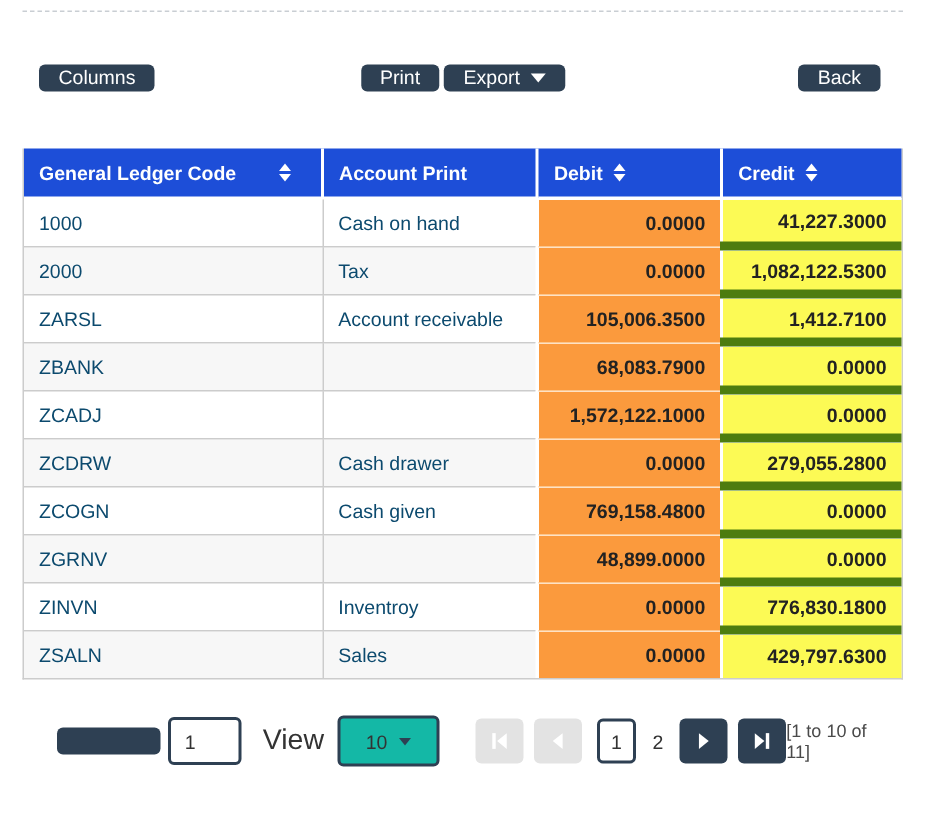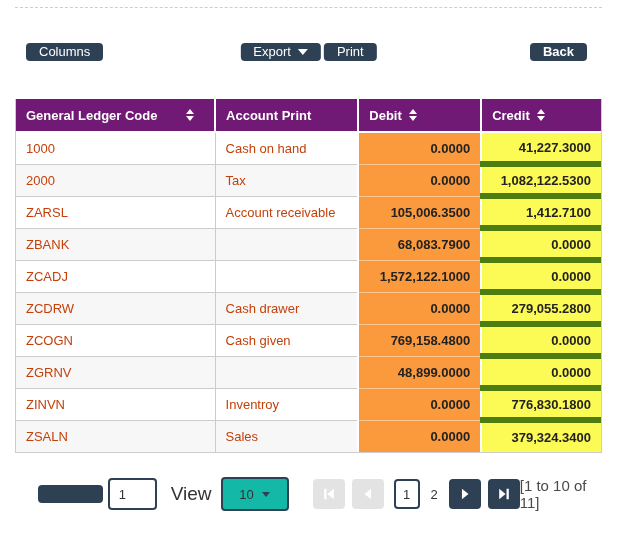--- a/index.html
+++ b/index.html
@@ -10,33 +10,33 @@
   .page-title{font-size:15px;font-weight:bold;color:#2c3e50;letter-spacing:.2px;}
   .page-date{font-size:11px;color:#3b4a5a;margin-top:3px;}
   .dashed-rule{border:none;border-top:1px dashed #c9ced3;margin:7px 0 0 0;}
 
   
   .toolbar{display:flex;align-items:center;margin-top:28px;position:relative;height:31px;}
   .btn{background:#2e4053;color:#fff;border:none;border-radius:4px;font-family:"Liberation Sans",sans-serif;
        font-size:13px;padding:0 13px;height:18px;line-height:31px;cursor:pointer;display:inline-flex;align-items:center;gap:7px;}
   .btn-columns{margin-left:11px;}
   .toolbar-center{position:absolute;left:50%;transform:translateX(-50%);display:flex;gap:3px;}
-  .btn-back{margin-left:auto;margin-right:15px;font-weight:bold;}
+  .btn-back{margin-left:auto;margin-right:15px;}
   .caret-down{width:0;height:0;border-left:5px solid transparent;border-right:5px solid transparent;border-top:6px solid #fff;display:inline-block;}
 
   
   .grid-wrap{margin-top:32px;border-left:1px solid #ccc;border-right:1px solid #ccc;border-bottom:1px solid #ccc;}
   table.grid{width:100%;border-collapse:collapse;table-layout:fixed;font-size:13px;}
-  .grid th{background:#701a75;color:#fff;font-weight:bold;height:33px;padding:0 10px;box-sizing:border-box;
+  .grid th{background:#1d4ed8;color:#fff;font-weight:bold;height:33px;padding:0 10px;box-sizing:border-box;
            border-right:2px solid #fff;border-bottom:2px solid #fff;cursor:pointer;margin-left:40px;}
   .grid th:last-child{border-right:none;}
   .grid th .th-inner{display:flex;align-items:center;}
   .grid th.num .th-inner{justify-content:flex-start;}
   .grid th.col-glc .th-inner{justify-content:space-between;padding-right:10px;}
-  .grid td{height:32px;padding:0 10px;box-sizing:border-box;color:#c2410c;background:#fff;
+  .grid td{height:32px;padding:0 10px;box-sizing:border-box;color:#0c4a6e;background:#fff;
            border-bottom:1px solid #ccc;white-space:nowrap;overflow:hidden;}
   .grid tr:nth-child(even) td.plain{background:#f7f7f7;}
   .grid td.col-glc{border-right:1px solid #ccc;width:196px;}
   .grid th.col-glc{width:196px;}
   .grid td.col-account{width:141px;}
   .grid th.col-account{width:141px;}
   .grid td.col-debit{background:#fb9a3d;text-align:right;font-weight:bold;color:#222;
            border-left:2px solid #fff;border-right:2px solid #fff;border-bottom:1px solid #fdc68c;width:121px;}
   .grid th.col-debit{width:121px;}
   .grid td.col-credit{background:#fcfa55;text-align:right;font-weight:bold;color:#222;border-bottom:6px solid #4d7c0f;width:118px;}
@@ -59,40 +59,40 @@
   .chevron-down{width:0;height:0;border-left:4px solid transparent;border-right:4px solid transparent;border-top:5px solid #2e4053;}
 
   .pager{display:flex;align-items:center;margin-left:24px;gap:7px;}
   .pg-btn{width:32px;height:30px;border:none;border-radius:4px;display:inline-flex;align-items:center;justify-content:center;cursor:pointer;}
   .pg-btn.enabled{background:#2e4053;}
   .pg-btn.disabled{background:#e3e3e3;cursor:default;}
   .pg-btn svg{display:block;}
   .page-current{min-width:22px;height:26px;border:2px solid #2e4053;border-radius:4px;background:#fff;color:#333;
                 display:inline-flex;align-items:center;justify-content:center;font-size:13px;margin-left:3px;}
   .page-link{font-size:13px;color:#333;padding:0 4px;cursor:pointer;}
-  .range-text{margin-left:auto;margin-right:8px;font-size:15px;color:#4a4a4a;}
+  .range-text{margin-left:auto;margin-right:8px;font-size:12px;color:#4a4a4a;}
 </style>
 </head>
 <body>
 
 <div class="page">
 
   <hr class="dashed-rule">
 
   <div class="toolbar">
     <button class="btn btn-columns">
       <span>Columns</span>
     </button>
     <div class="toolbar-center">
       <button class="btn">
+        <span>Print</span>
+      </button>
+      <button class="btn">
         <span>Export</span>
         <span class="caret-down"></span>
-      </button>
-      <button class="btn">
-        <span>Print</span>
       </button>
     </div>
     <button class="btn btn-back">
       <span>Back</span>
     </button>
   </div>
 
   <div class="grid-wrap">
     <table class="grid">
       <thead>
@@ -183,21 +183,21 @@
           <tr>
             <td class="col-glc plain">ZINVN</td>
             <td class="col-account plain">Inventroy</td>
             <td class="col-debit">0.0000</td>
             <td class="col-credit">776,830.1800</td>
           </tr>
           <tr>
             <td class="col-glc plain">ZSALN</td>
             <td class="col-account plain">Sales</td>
             <td class="col-debit">0.0000</td>
-            <td class="col-credit">379,324.3400</td>
+            <td class="col-credit">429,797.6300</td>
           </tr>
         </tbody>
     </table>
   </div>
 
   <div class="footer">
     <button class="btn btn-goto">
       <span>Go to</span>
     </button>
     <input class="goto-input" type="text" value="1" style="">

